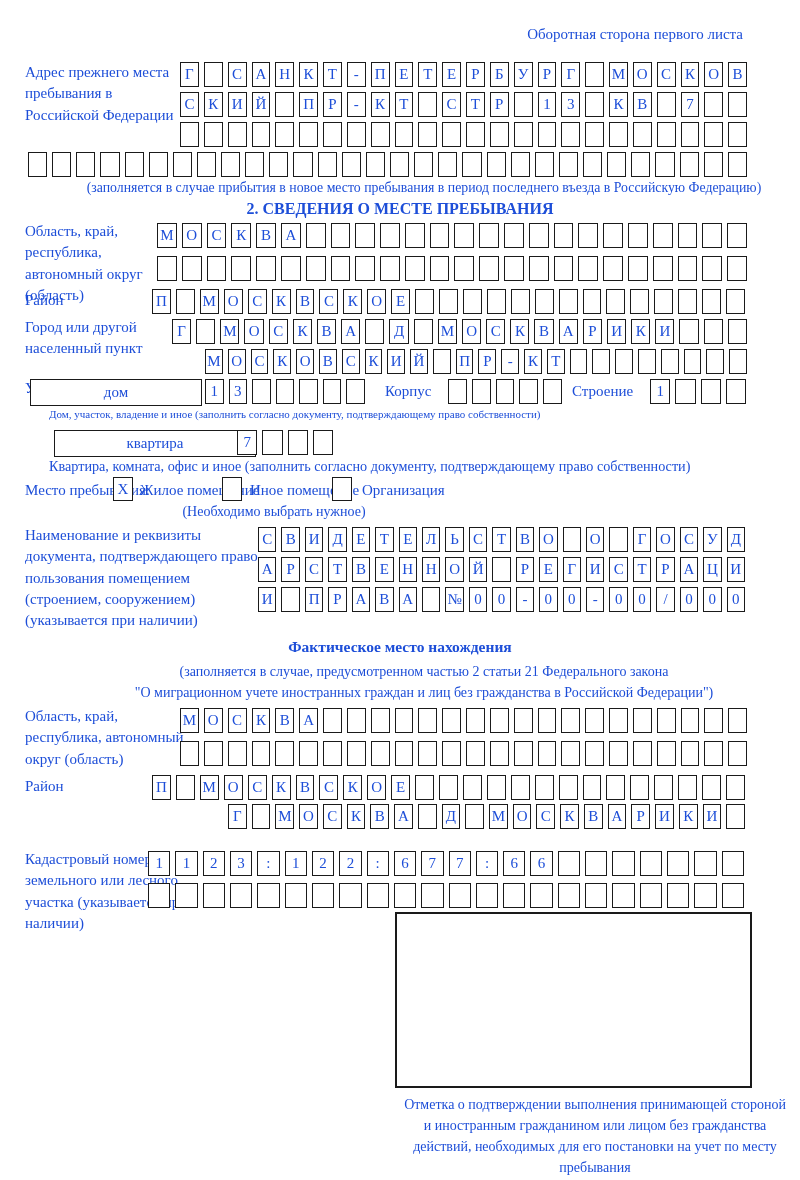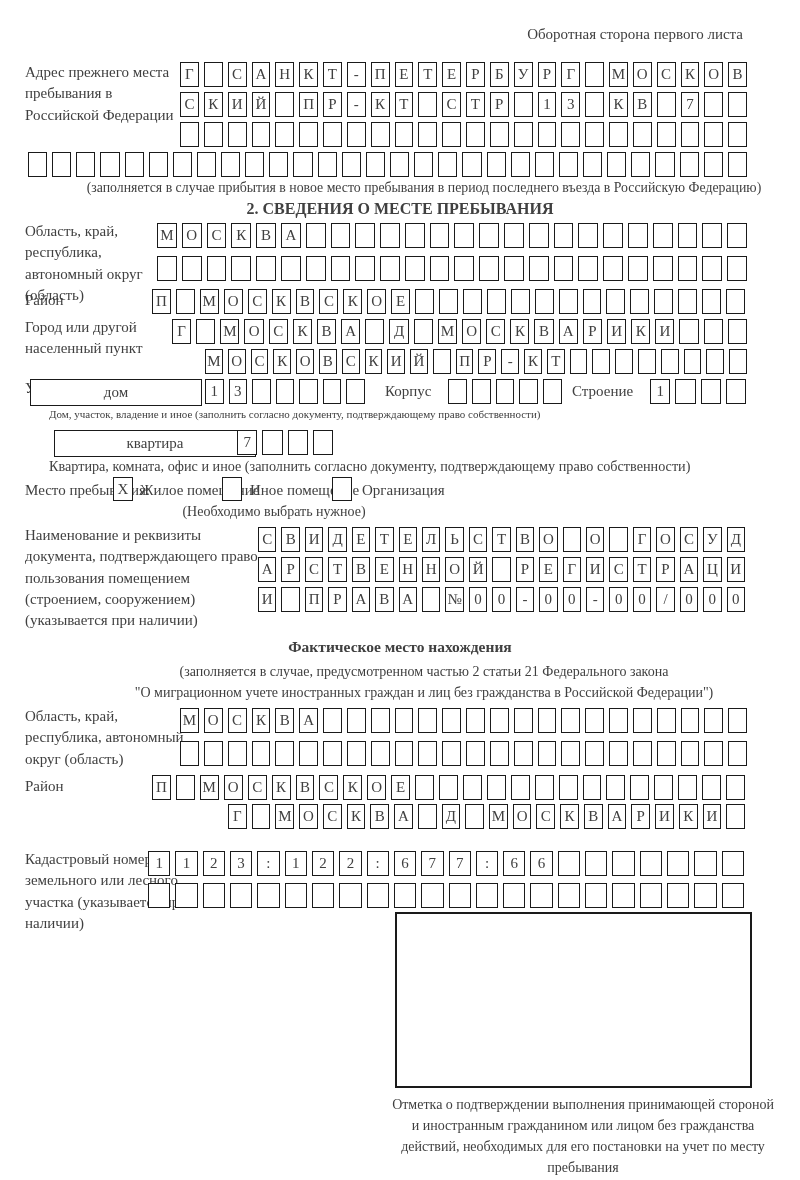--- a/index.html
+++ b/index.html
@@ -1,39 +1,39 @@
 <!DOCTYPE html>
 <html><head>
 <meta charset="utf-8">
 <style>
   html,body{margin:0;padding:0;background:#fff;}
   .canvas{
     position:relative;width:800px;height:1180px;margin:0 auto;background:#fff;
-    font-family:"Liberation Serif","DejaVu Serif",serif;color:#404040;
+    font-family:"Liberation Serif","DejaVu Serif",serif;color:#1d4ed8;
   }
   .abs{position:absolute;}
   .lbl{font-size:15px;line-height:1.42;}
   .note{font-size:13.8px;padding-left:24px;}
   .center{text-align:center;}
   .bold{font-weight:bold;}
   .boxrow{display:grid;gap:5px;height:25px;}
   .boxrow .cell{
     border:1.6px solid #1a1a1a;display:flex;align-items:center;justify-content:center;
     font-size:15px;line-height:1;background:#fff;min-width:0;
   }
   .widebox{
     border:1.6px solid #1a1a1a;height:25px;display:flex;align-items:center;justify-content:center;
     font-size:15px;background:#fff;
   }
   .chk{
     display:inline-flex;width:18px;height:22px;border:1.6px solid #1a1a1a;
     align-items:center;justify-content:center;font-size:15px;vertical-align:middle;background:#fff;
   }
   .stamp{border:2px solid #1a1a1a;background:#fff;}
-  .cap{font-size:14px;line-height:1.5;}
+  .cap{font-size:14px;line-height:1.5;margin-left:12px;}
 </style>
 </head>
 <body>
 
 <div class="canvas">
 
   <div class="abs lbl" style="top:24px;right:57px;">Оборотная сторона первого листа</div>
 
   <div class="abs lbl" style="left:25px;top:62px;width:152px;">Адрес прежнего места пребывания в Российской Федерации</div>
   <div class="abs boxrow" style="left: 180px; top: 62px; width: 567px; grid-template-columns: repeat(24, 1fr);">

